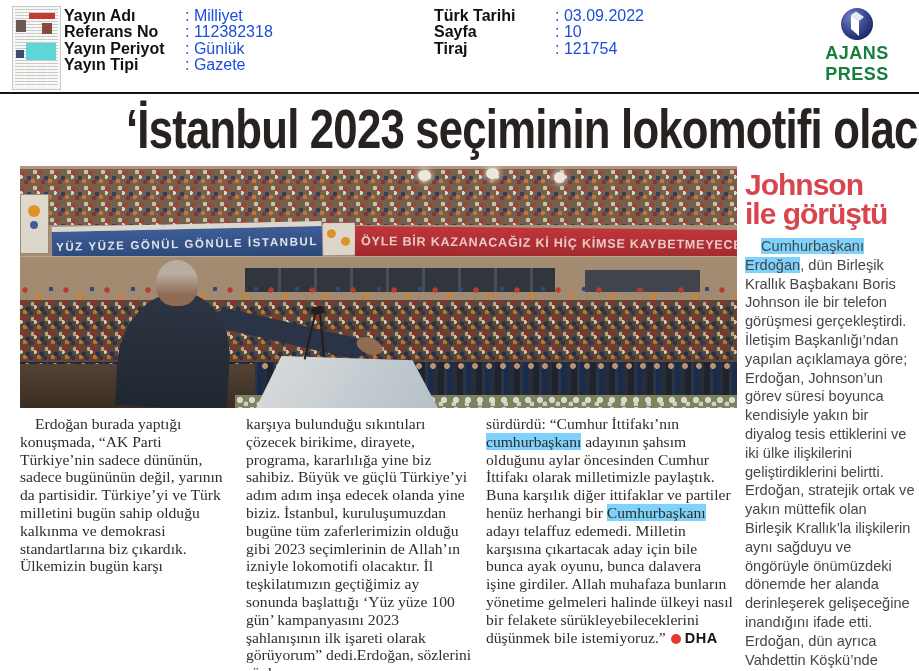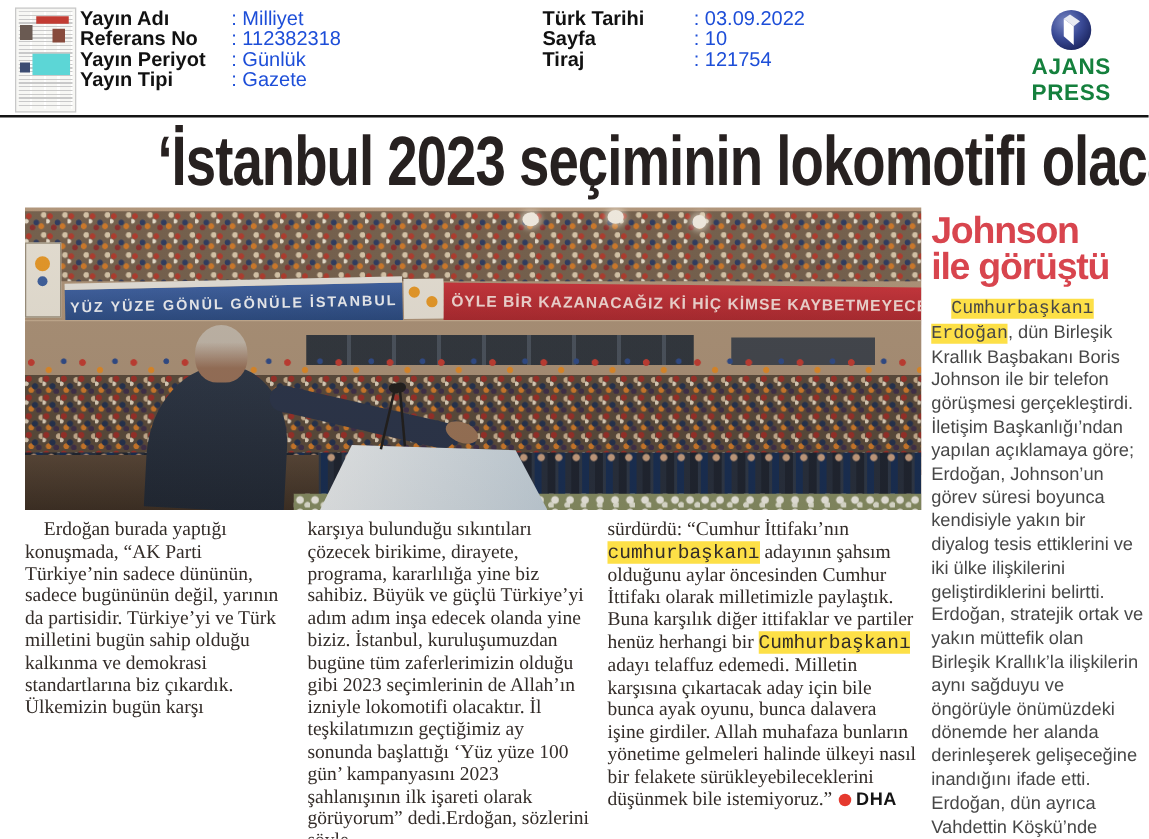--- a/index.html
+++ b/index.html
@@ -104,21 +104,21 @@
      clip-path:polygon(14% 0,86% 8%,100% 100%,0 100%);}
   .mic-stand{left:289px;top:147px;width:2px;height:47px;background:#1c1c1c;transform:rotate(13deg);}
   .mic-stand::before{content:"";position:absolute;left:-4px;top:-7px;width:10px;height:8px;border-radius:50%;background:#1c1c1c;}
   .mic-stand.m2{left:301px;transform:rotate(-5deg);height:44px;}
   .photo-tint{left:0;top:0;width:717px;height:242px;background:linear-gradient(rgba(130,95,60,.07),rgba(60,40,25,.13));}
 
   
   .sidebar{left:745px;top:170px;width:172px;}
   .sb-title{color:#d8454e;font-weight:bold;font-size:30px;line-height:29px;letter-spacing:-1px;}
   .sb-body{margin-top:9px;font-size:14.6px;line-height:18.8px;color:#474747;text-indent:16px;}
-  .hl{background:#fde047;font-family:Liberation Mono, monospace;}
+  .hl{background:#7dd3fc;}
 
   
   .col{font-family:"Liberation Serif",serif;font-size:15.6px;line-height:17.8px;color:#332c28;}
   .col p{margin:0;text-indent:15px;}
   .col1{left:20px;top:415px;width:216px;}
   .col2{left:246px;top:415px;width:228px;}
   .col3{left:486px;top:415px;width:247px;}
   .col2 .cont,.col3 .cont{text-indent:0;}
   .dha-dot{display:inline-block;width:10px;height:10px;border-radius:50%;background:#e5392e;margin:0 4px 0 5px;vertical-align:-1px;}
   .dha{font-family:"Liberation Sans",sans-serif;font-weight:bold;font-size:14.5px;color:#141414;letter-spacing:.5px;}

